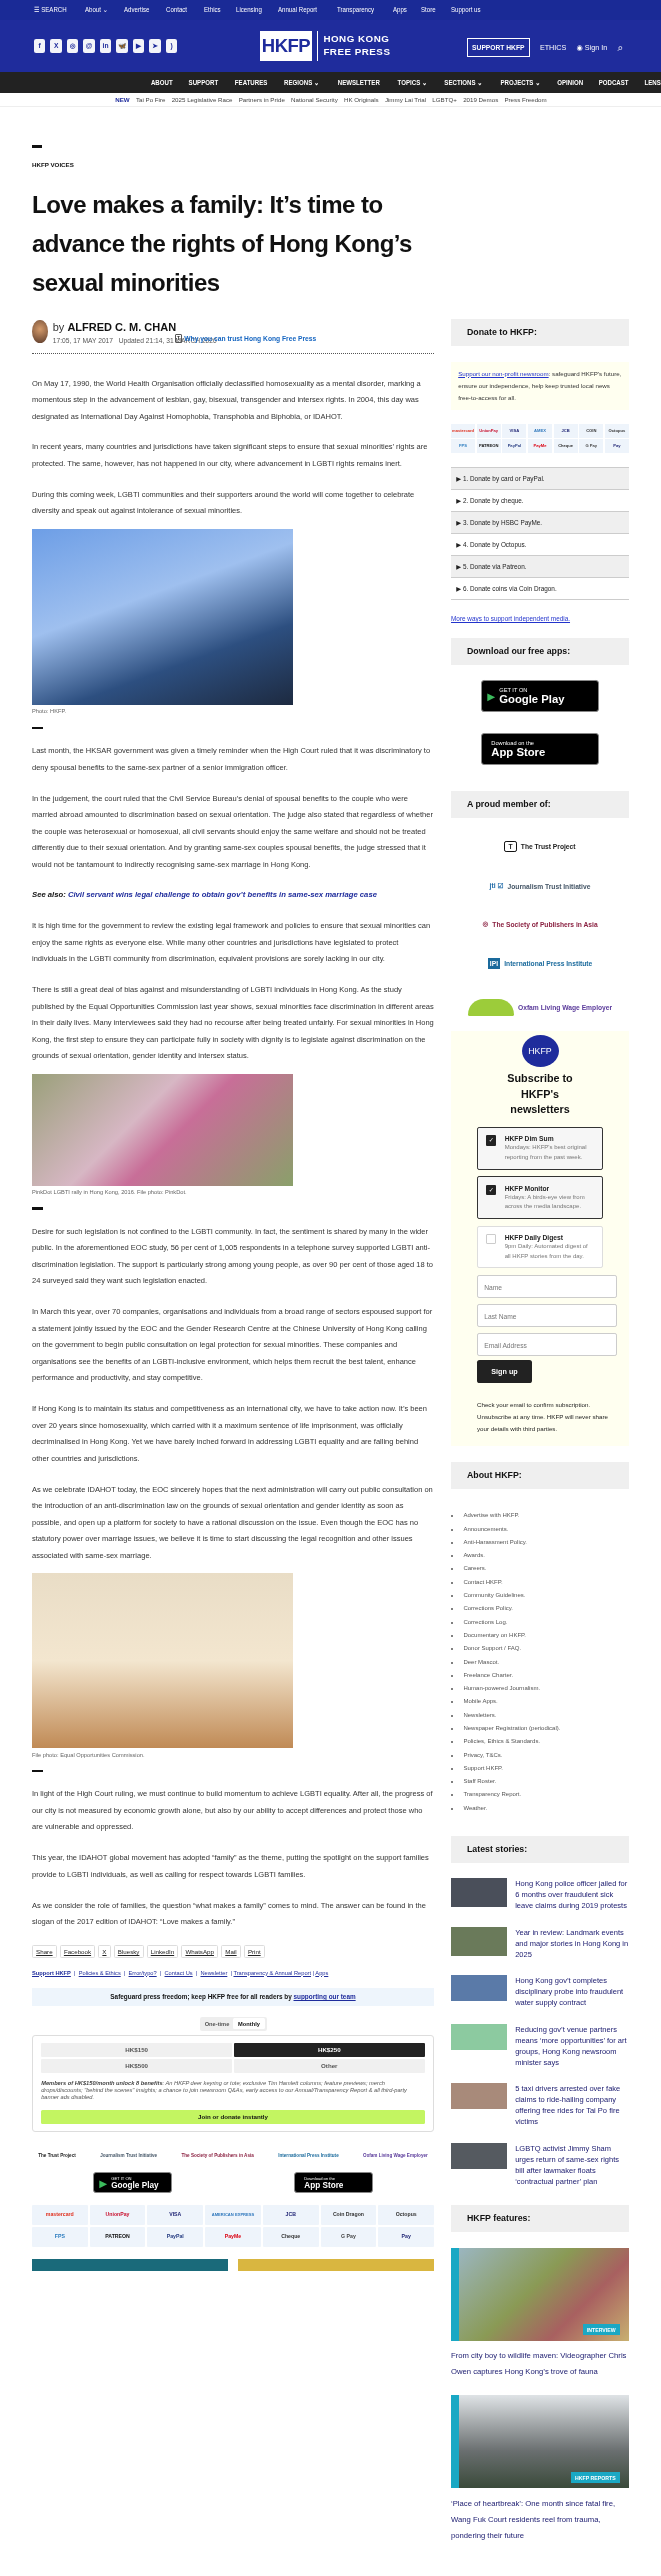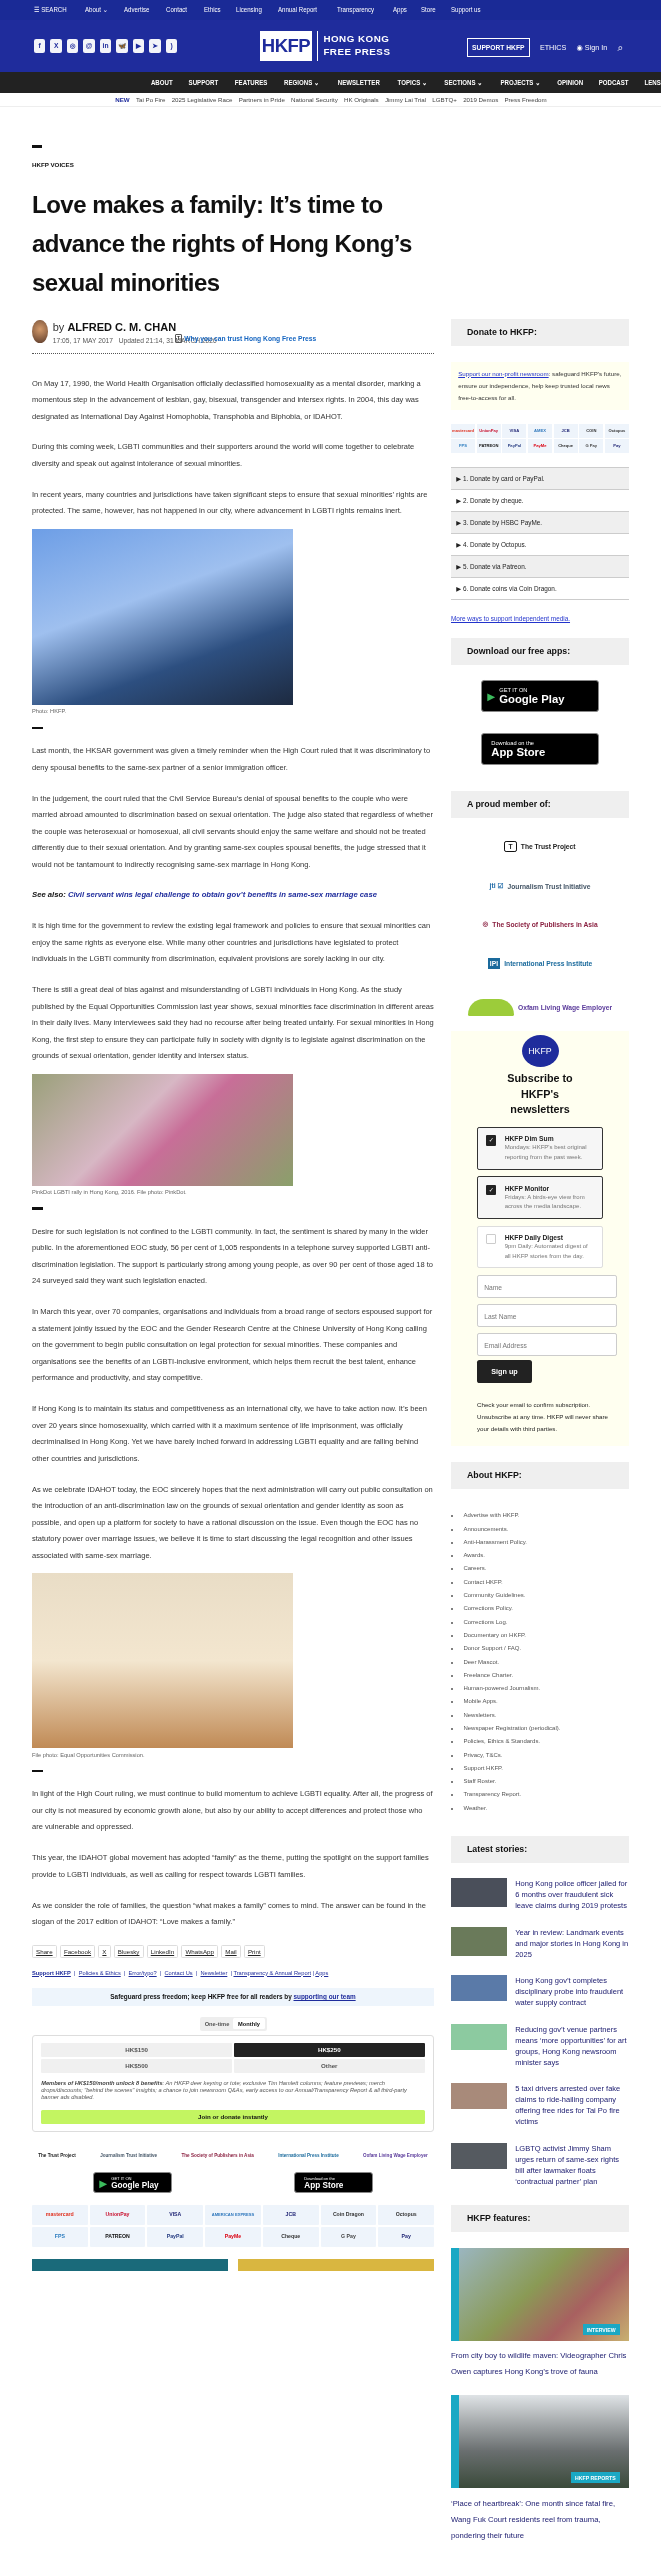--- a/index.html
+++ b/index.html
@@ -189,22 +189,22 @@
     </div>
     <div class="trust">
         <i>T</i>
         <span>Why you can trust Hong Kong Free Press</span>
       </div>
   </div>
   <div class="dotted"></div>
 
   <div class="body">
     <p>On May 17, 1990, the World Health Organisation officially declassified homosexuality as a mental disorder, marking a momentous step in the advancement of lesbian, gay, bisexual, transgender and intersex rights. In 2004, this day was designated as International Day Against Homophobia, Transphobia and Biphobia, or IDAHOT.</p>
+    <p>In recent years, many countries and jurisdictions have taken significant steps to ensure that sexual minorities’ rights are protected. The same, however, has not happened in our city, where advancement in LGBTI rights remains inert.</p>
     <p>During this coming week, LGBTI communities and their supporters around the world will come together to celebrate diversity and speak out against intolerance of sexual minorities.</p>
-    <p>In recent years, many countries and jurisdictions have taken significant steps to ensure that sexual minorities’ rights are protected. The same, however, has not happened in our city, where advancement in LGBTI rights remains inert.</p>
     <div class="fig">
       <div class="img" style="height:176px;background:linear-gradient(160deg,#6d9ee6 0%,#9fc0ef 40%,#2d4f80 70%,#1d2a40 100%)"></div>
       <div class="caption">Photo: HKFP.</div>
       <div class="caprule"></div>
     </div>
     <p>Last month, the HKSAR government was given a timely reminder when the High Court ruled that it was discriminatory to deny spousal benefits to the same-sex partner of a senior immigration officer.</p>
     <p>In the judgement, the court ruled that the Civil Service Bureau’s denial of spousal benefits to the couple who were married abroad amounted to discrimination based on sexual orientation. The judge also stated that regardless of whether the couple was heterosexual or homosexual, all civil servants should enjoy the same welfare and should not be treated differently due to their sexual orientation. And by granting same-sex couples spousal benefits, the judge stressed that it would not be tantamount to indirectly recognising same-sex marriage in Hong Kong.</p>
     <div class="seealso"><span>See also:</span> <a>Civil servant wins legal challenge to obtain gov’t benefits in same-sex marriage case</a></div>
     <p>It is high time for the government to review the existing legal framework and policies to ensure that sexual minorities can enjoy the same rights as everyone else. While many other countries and jurisdictions have legislated to protect individuals in the LGBTI community from discrimination, equivalent provisions are sorely lacking in our city.</p>
     <p>There is still a great deal of bias against and misunderstanding of LGBTI individuals in Hong Kong. As the study published by the Equal Opportunities Commission last year shows, sexual minorities face discrimination in different areas in their daily lives. Many interviewees said they had no recourse after being treated unfairly. For sexual minorities in Hong Kong, the first step to ensure they can participate fully in society with dignity is to legislate against discrimination on the grounds of sexual orientation, gender identity and intersex status.</p>

